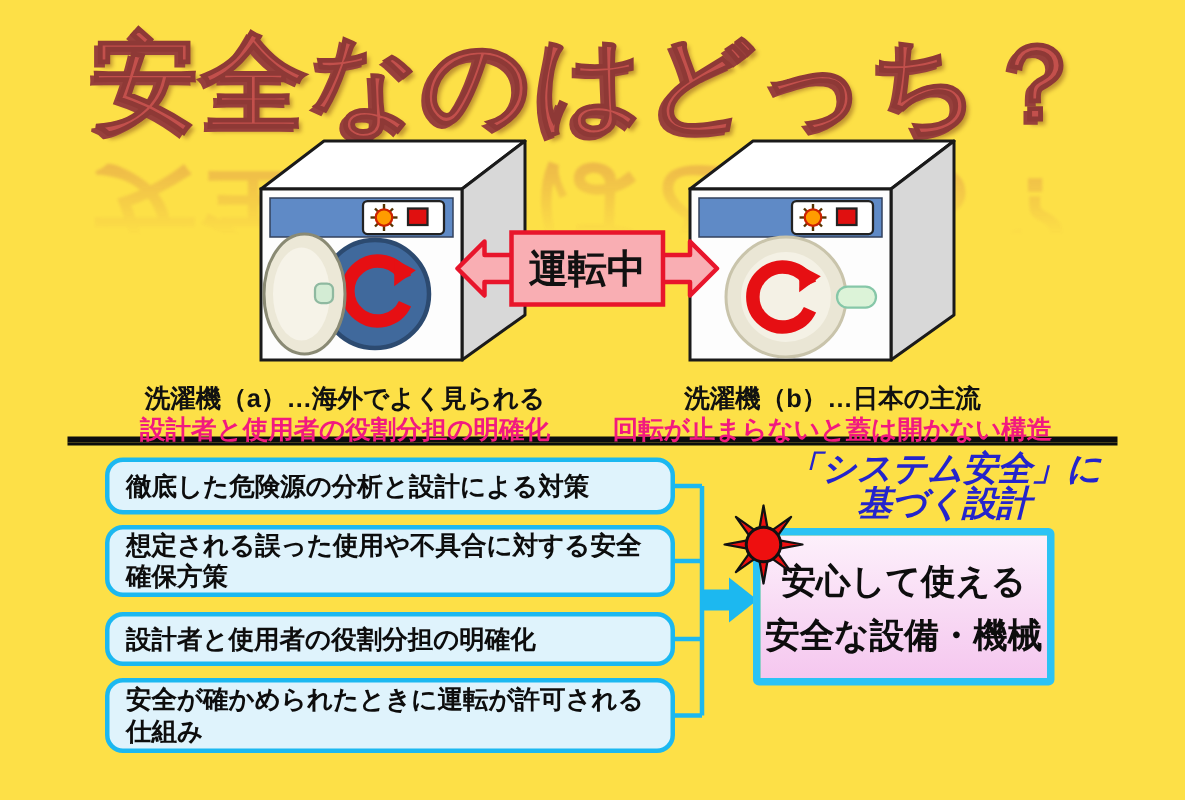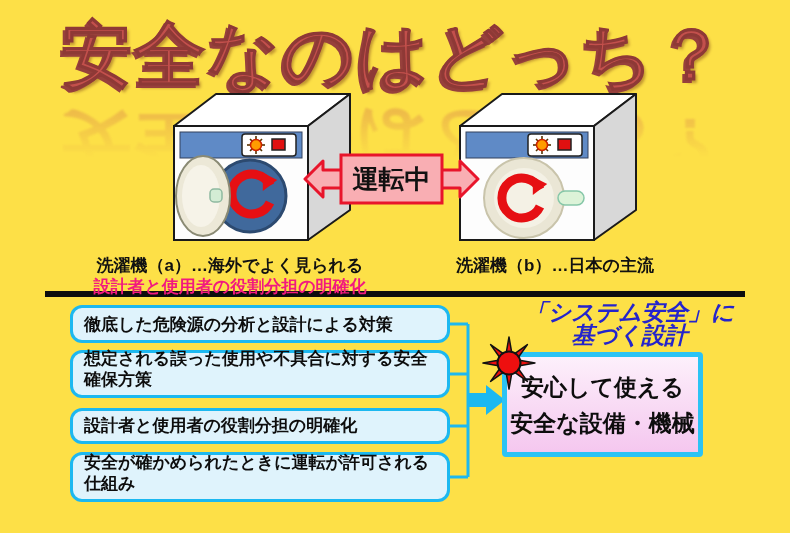--- a/index.html
+++ b/index.html
@@ -36,21 +36,21 @@
   #caption-a { left:35px; top:243px; width:390px; }
   #caption-b { left:373px; top:243px; width:364px; }
 
   .divider { position:absolute; left:45px; top:291px; width:700px; height:3px;
              border-top:4px solid #0d0d0d; border-bottom:2px solid #0d0d0d; }
 
   .measure-box {
     position:absolute; left:70px; width:380px;
     background:#dff3fc; border:3px solid #1cb8f0; border-radius:12px;
     font-size:17px; font-weight:700; color:#0d0d0d; line-height:21px;
-    padding:5px 11px; display:flex; align-items:flex-end;
+    padding:5px 11px; display:flex; align-items:center;
   }
   #mbox-0 { top:305px; height:38px; }
   #mbox-1 { top:350px; height:48px; }
   #mbox-2 { top:408px; height:36px; }
   #mbox-3 { top:452px; height:50px; }
 
   .connectors { position:absolute; left:449px; top:315px; z-index:1; }
 
   .system-heading { position:absolute; left:522px; top:301px; width:215px;
     text-align:center; color:#2424cc; font-size:23px; font-weight:700; line-height:23px;
@@ -141,20 +141,21 @@
     <rect x="38" y="5" width="101" height="48" fill="#f9aeb3" stroke="#e8152b" stroke-width="3"></rect>
     <text x="88.5" y="38" text-anchor="middle" font-size="26" font-weight="bold" fill="#111111">運転中</text>
   </svg>
 
   <div id="caption-a" class="caption">
     <div>洗濯機（a）…海外でよく見られる</div>
     <div class="pink">設計者と使用者の役割分担の明確化</div>
   </div>
   <div id="caption-b" class="caption">
     <div>洗濯機（b）…日本の主流</div>
+    <div class="pink">回転が止まらないと蓋は開かない構造</div>
   </div>
 
   <div class="divider"></div>
 
   <div id="mbox-0" class="measure-box">
     <span>徹底した危険源の分析と設計による対策</span>
   </div>
   <div id="mbox-1" class="measure-box">
     <span>想定される誤った使用や不具合に対する安全確保方策</span>
   </div>

